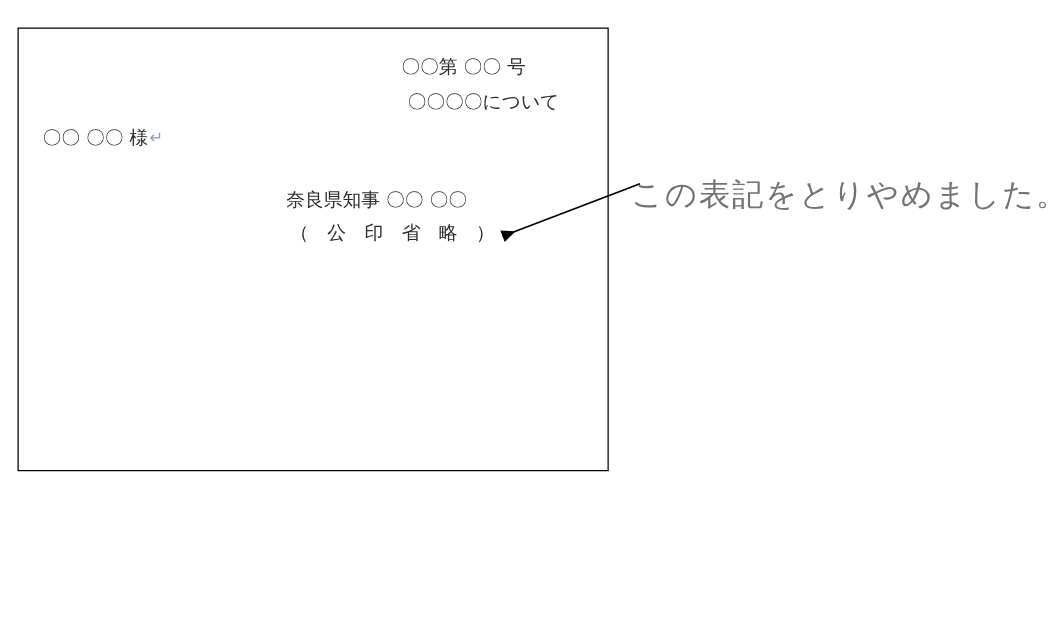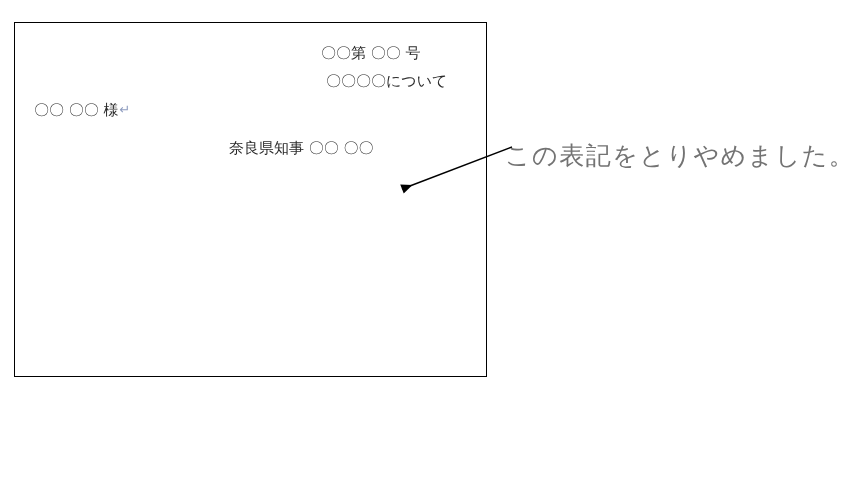--- a/index.html
+++ b/index.html
@@ -49,21 +49,21 @@
     left: 311px;
     top: 49px;
   }
   #doc-addressee-line {
     left: 19px;
     top: 78px;
     text-align: center;
   }
   #doc-issuer-line {
     left: 214px;
-    top: 116px;
+    top: 128px;
   }
   #doc-seal-omitted-line {
     left: 217px;
     top: 154px;
     letter-spacing: 5px;
   }
   #doc-subject-line {
     left: 119px;
     top: 212px;
   }
@@ -105,20 +105,21 @@
 <div id="document-page">
 
   <div class="doc-line" id="doc-number-line">〇〇第 〇〇 号</div>
 
   <div class="doc-line" id="doc-date-line">〇〇〇〇について</div>
 
   <div class="doc-line" id="doc-addressee-line"><span>〇〇 〇〇 様</span><span class="return-mark">↵</span></div>
 
   <div class="doc-line" id="doc-issuer-line">奈良県知事 〇〇 〇〇</div>
 
+  <div class="doc-line" id="doc-seal-omitted-line">（ 公 印 省 略 ）</div>
 
 
 </div>
 
 <svg id="annotation-arrow" viewBox="0 0 150 70">
   <defs>
     <marker id="arrowhead" markerWidth="9" markerHeight="7" refX="8" refY="3.5" orient="auto" markerUnits="strokeWidth">
       <polygon points="8 0, 8 7, 0 3.5" fill="#000000"></polygon>
     </marker>
   </defs>

